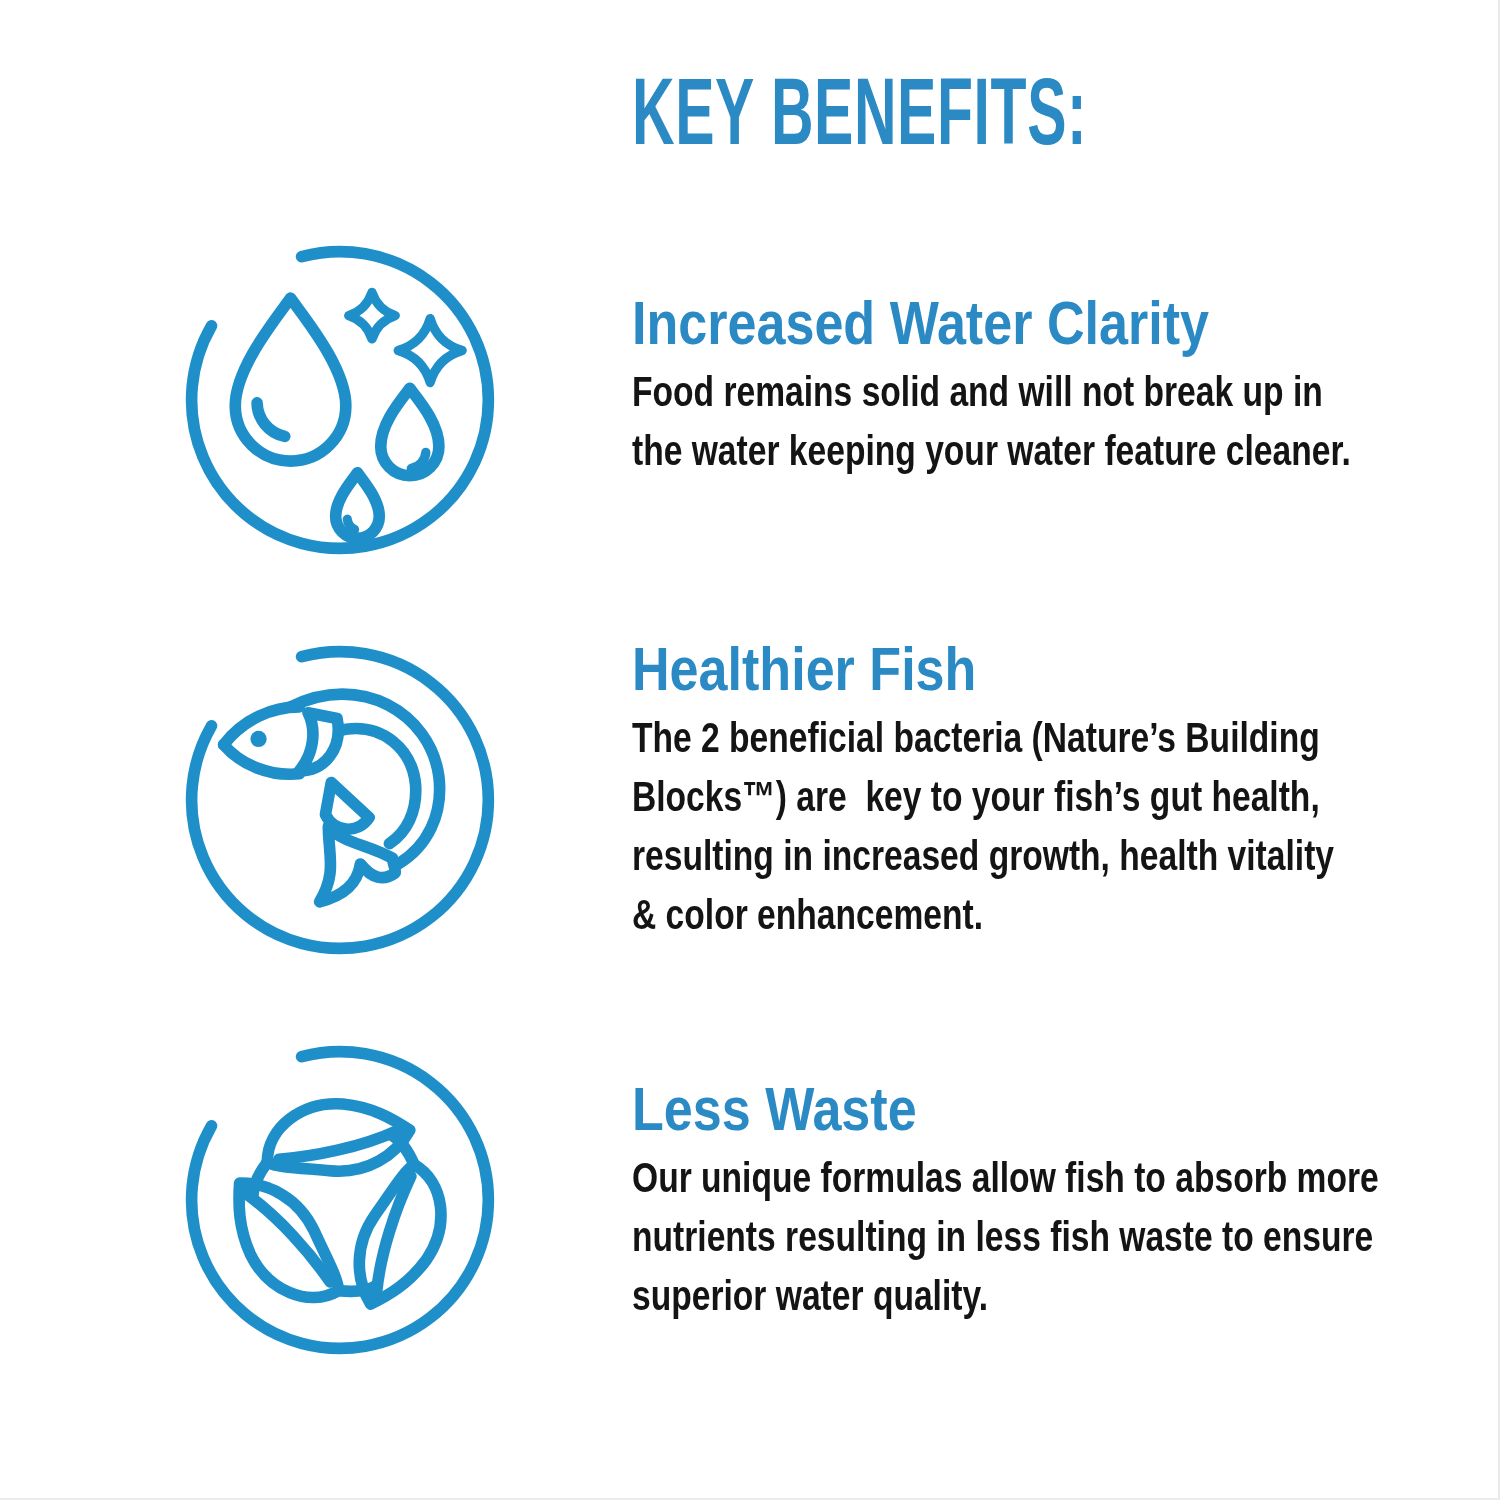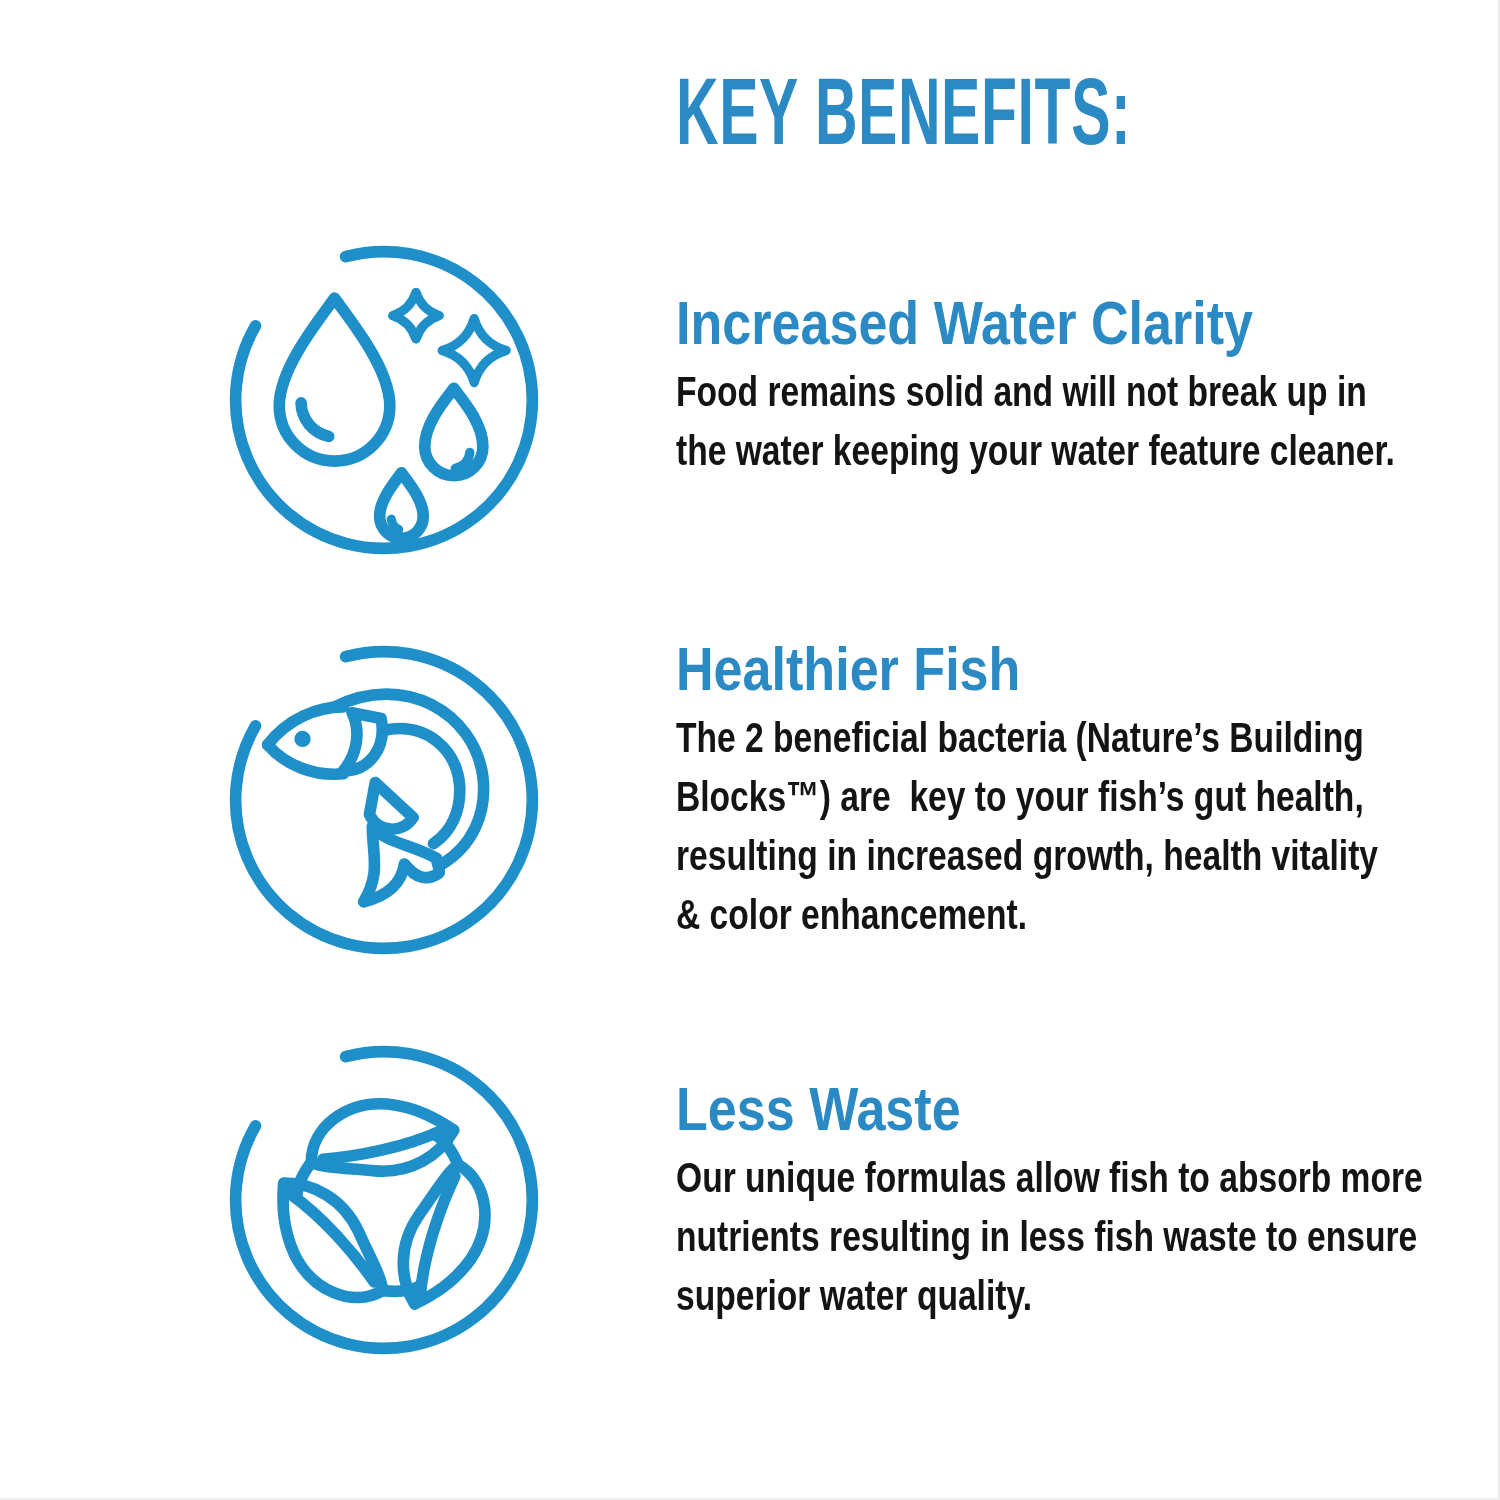--- a/index.html
+++ b/index.html
@@ -11,21 +11,21 @@
   body{
     width:1500px;height:1500px;
     background:#ffffff;
     overflow:hidden;
     position:relative;
     font-family:"Liberation Sans","DejaVu Sans",sans-serif;
     border-right:2px solid #e9e9e9;
     border-bottom:2px solid #ededed;
     box-sizing:border-box;
   }
-  .page{position:absolute;inset:0;margin-left:44px;}
+  .page{position:absolute;inset:0;}
   .title{
     position:absolute;left:632px;top:64px;margin:0;
     font-size:95px;font-weight:700;line-height:1;
     color:var(--accent);
     transform:scaleX(.62);transform-origin:left top;
     white-space:nowrap;letter-spacing:1px;
   }
   .icon{position:absolute;left:180px;width:320px;height:320px;}
   #icon1{top:240px}
   #icon2{top:640px}

